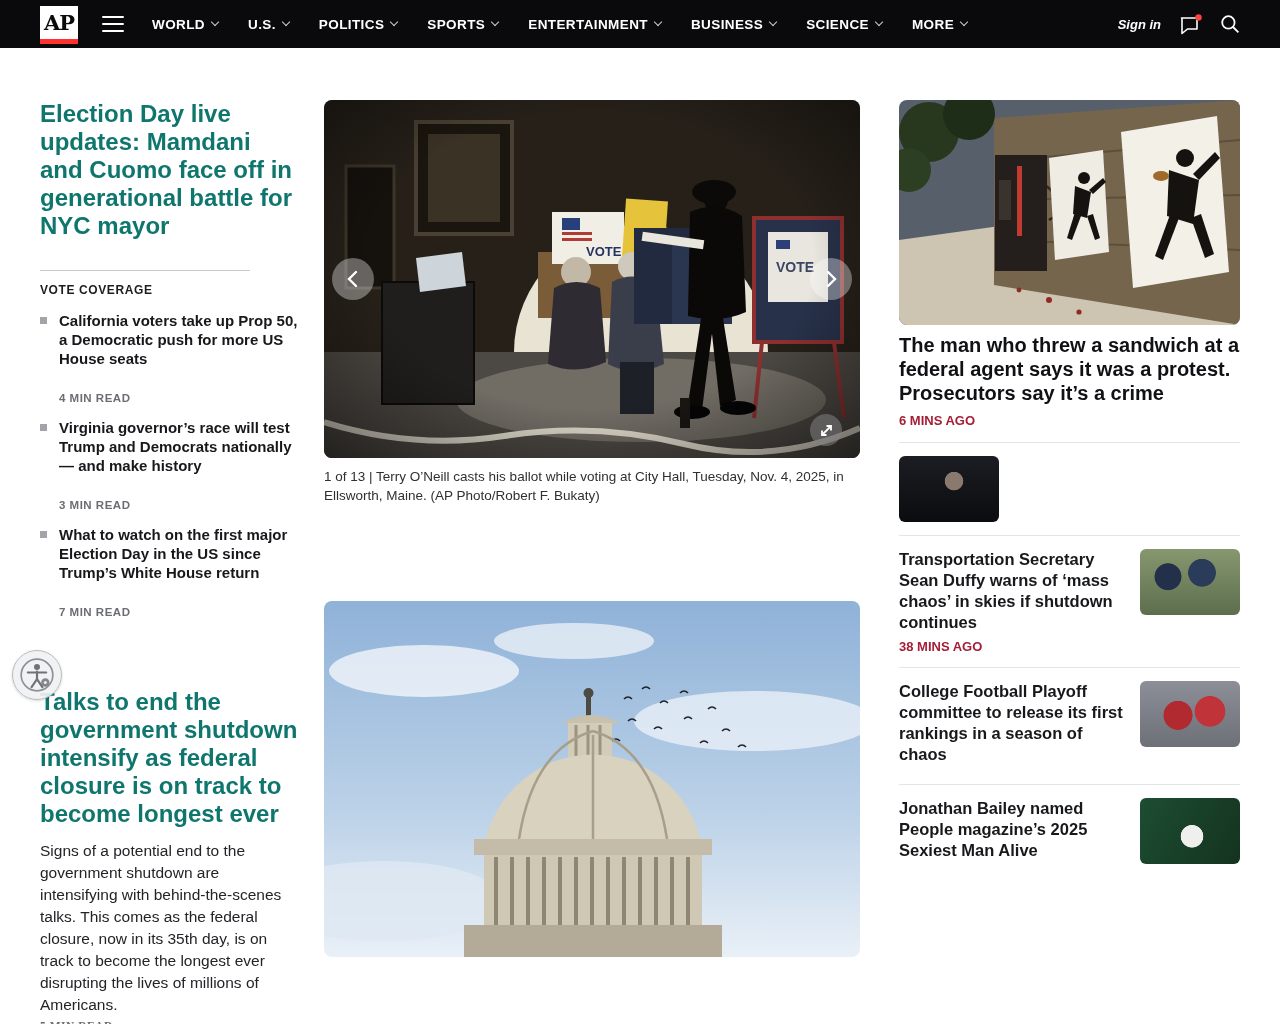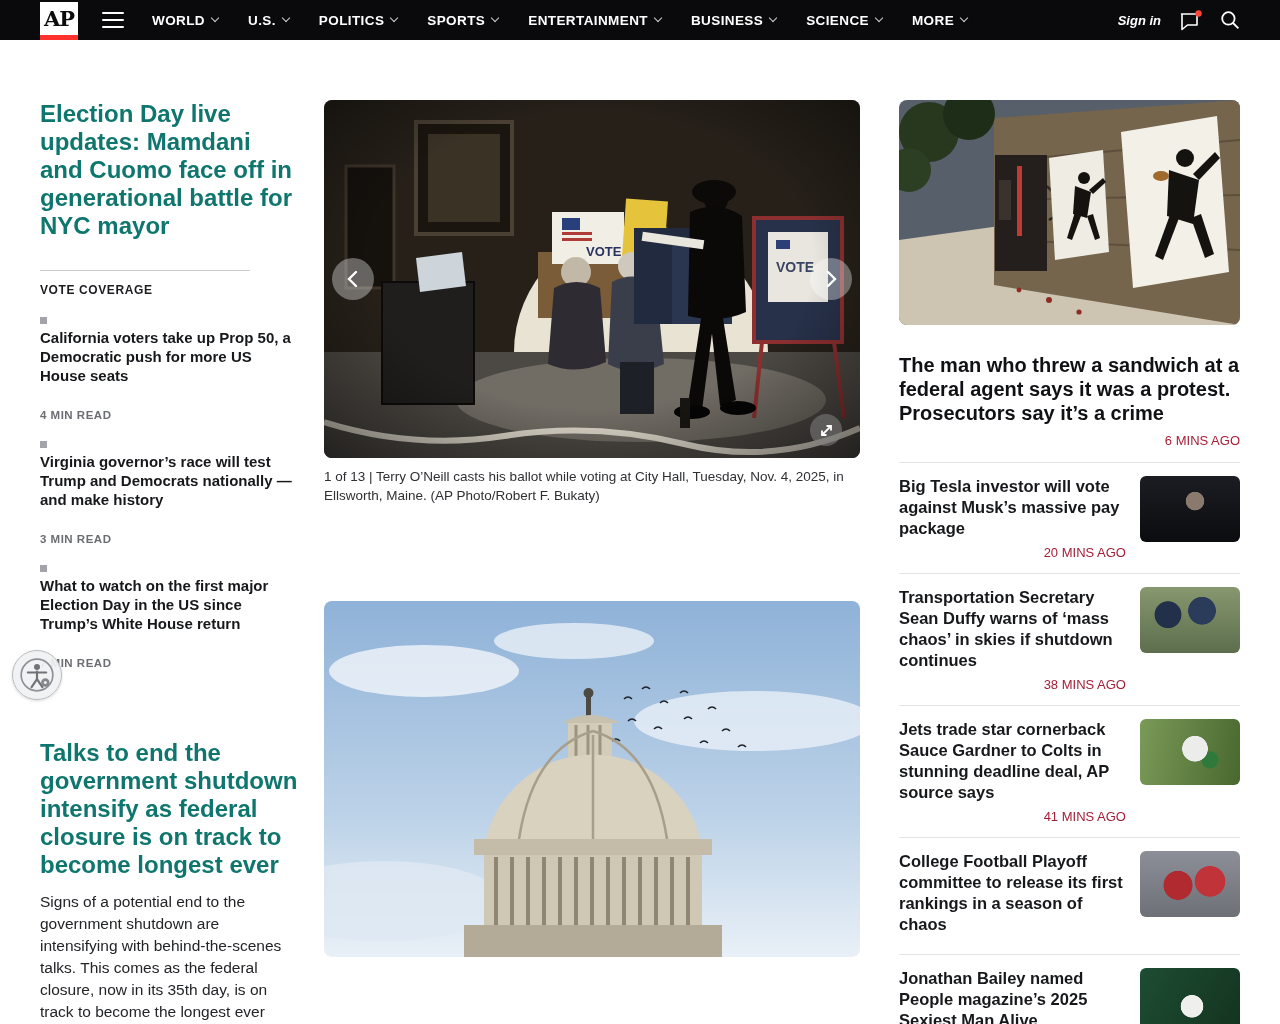--- a/index.html
+++ b/index.html
@@ -1,20 +1,20 @@
 <!DOCTYPE html>
 <html><head>
 <meta charset="utf-8">
 <style>
   * { margin:0; padding:0; box-sizing:border-box; }
   body { font-family:"Liberation Sans", sans-serif; background:#fff; }
   #page { position:relative; width:1280px; height:1024px; background:#fff; overflow:hidden; }
 
   
-  .topnav { position:absolute; top:0; left:0; width:1280px; height:40px; background:#0a0a0c;
+  .topnav { position:absolute; top:0; left:0; width:1280px; height:48px; background:#0a0a0c;
             display:flex; align-items:center; padding:0 40px; color:#fff; }
   .logo { width:38px; height:38px; background:#fff; display:flex; flex-direction:column; margin-right:24px; cursor:pointer; margin-top:2px; }
   .logo .ap { flex:1; display:flex; align-items:center; justify-content:center;
               font-family:"DejaVu Serif", serif; font-weight:bold; font-size:21px; color:#0b0b0b; letter-spacing:-1px; }
   .logo .bar { height:5px; background:#ff322e; }
   .hamburger { width:22px; display:flex; flex-direction:column; gap:5px; margin-right:28px; cursor:pointer; }
   .hamburger span { display:block; height:2px; background:#fff; border-radius:1px; }
   .nav-items { display:flex; align-items:flex-start; gap:30px; }
   .nav-item { display:flex; align-items:center; font-size:13.5px; font-weight:700; letter-spacing:.4px; cursor:pointer; white-space:nowrap; }
   .chev { display:inline-block; width:6px; height:6px; border-right:1.8px solid #cfcfcf; border-bottom:1.8px solid #cfcfcf;
@@ -25,21 +25,21 @@
 
   
   .col-left   { position:absolute; left:40px;  top:100px; width:260px; }
   .col-center { position:absolute; left:324px; top:100px; width:536px; }
   .col-right  { position:absolute; left:899px; top:100px; width:341px; }
 
   
   .headline { font-size:24px; line-height:28px; font-weight:700; color:#0f766e; cursor:pointer; }
   .mini-divider { width:210px; height:1px; background:#c9cacd; margin:30px 0 12px; }
   .cov-label { font-size:12px; font-weight:700; letter-spacing:.6px; color:#1c1d20; margin-bottom:14px; }
-  .cov-item { display:flex; gap:4px; margin-bottom:14px; cursor:pointer;flex-direction:column; }
+  .cov-item { display:flex; gap:12px; margin-bottom:14px; cursor:pointer; }
   .cov-bullet { width:7px; height:7px; background:#a2a4a9; margin-top:6px; flex:none; }
   .cov-title { font-size:15px; font-weight:700; line-height:19px; color:#17181b; }
   .read-time { font-size:11.5px; font-weight:700; letter-spacing:.5px; color:#6b6d72; margin-top:24px; }
   .story2 { margin-top:70px; }
   .summary { font-size:15.5px; line-height:22px; color:#232428; margin-top:12px; font-weight:400; }
   .story2 .read-time { margin-top:4px;font-family:Liberation Serif, serif; }
 
   
   .carousel { position:relative; width:536px; height:358px; border-radius:8px; overflow:hidden; cursor:pointer; }
   .carousel svg, .photo2 svg { display:block; }
@@ -47,22 +47,22 @@
                 background:rgba(255,255,255,.35); display:flex; align-items:center; justify-content:center; cursor:pointer; }
   .nav-circle.prev { left:8px; }
   .nav-circle.next { right:8px; }
   .expand-btn { position:absolute; right:18px; bottom:12px; width:32px; height:32px; border-radius:50%;
                 background:rgba(130,130,130,.55); display:flex; align-items:center; justify-content:center; cursor:pointer; }
   .caption { margin-top:9px; font-size:13.5px; line-height:19px; color:#2f3033; }
   .photo2 { margin-top:96px; width:536px; height:356px; border-radius:8px; overflow:hidden; cursor:pointer; }
 
   
   .rail-img { width:341px; height:225px; border-radius:8px; overflow:hidden; cursor:pointer; }
-  .rail-lead-title { margin-top:28px; font-size:20px; line-height:24px; font-weight:700; color:#101114; cursor:pointer; }
-  .time { font-size:13px; font-weight:400; color:#a41e35; margin-top:8px;text-align:right; }
+  .rail-lead-title { margin-top:8px; font-size:20px; line-height:24px; font-weight:700; color:#101114; cursor:pointer; }
+  .time { font-size:13px; font-weight:700; color:#a41e35; margin-top:8px; }
   .rail-list { margin-top:14px; }
   .rail-row { display:flex; gap:14px; padding:13px 0; border-top:1px solid #e4e4e6; cursor:pointer; }
   .rail-row .txt { flex:1; }
   .rail-title { font-size:16.5px; line-height:21px; font-weight:700; color:#17181b; }
   .rail-row .time { margin-top:6px; }
   .th { width:100px; height:66px; border-radius:6px; flex:none; }
   .th-musk    { background:radial-gradient(circle at 55% 38%, #8a7a6e 0 13%, transparent 14%), linear-gradient(#1c1d22,#0b0c10); }
   .th-duffy   { background:radial-gradient(circle at 28% 42%, #22304a 0 16%, transparent 17%),
                 radial-gradient(circle at 62% 36%, #2b3c5a 0 18%, transparent 19%),
                 linear-gradient(#87976f,#5c6e4d); }
@@ -356,39 +356,28 @@
         <circle cx="150" cy="200" r="3" fill="#8e2b22"></circle>
         <circle cx="120" cy="190" r="2.4" fill="#8e2b22"></circle>
         <circle cx="180" cy="212" r="2.6" fill="#8e2b22"></circle>
       </svg>
     </figure>
     <h2 class="rail-lead-title">The man who threw a sandwich at a federal agent says it was a protest. Prosecutors say it’s a crime</h2>
     <div class="time">6 MINS AGO</div>
 
     <div class="rail-list">
       <div class="rail-row">
-        <div class="txt">
-            <div class="rail-title">Big Tesla investor will vote against Musk’s massive pay package</div>
-          <div class="time">20 MINS AGO</div>
-          </div>
         <div class="th th-musk"></div>
       </div>
       <div class="rail-row">
         <div class="txt">
             <div class="rail-title">Transportation Secretary Sean Duffy warns of ‘mass chaos’ in skies if shutdown continues</div>
           <div class="time">38 MINS AGO</div>
           </div>
         <div class="th th-duffy"></div>
-      </div>
-      <div class="rail-row">
-        <div class="txt">
-            <div class="rail-title">Jets trade star cornerback Sauce Gardner to Colts in stunning deadline deal, AP source says</div>
-          <div class="time">41 MINS AGO</div>
-          </div>
-        <div class="th th-gardner"></div>
       </div>
       <div class="rail-row">
         <div class="txt">
             <div class="rail-title">College Football Playoff committee to release its first rankings in a season of chaos</div>
           <div class="time"></div>
           </div>
         <div class="th th-cfb"></div>
       </div>
       <div class="rail-row">
         <div class="txt">

